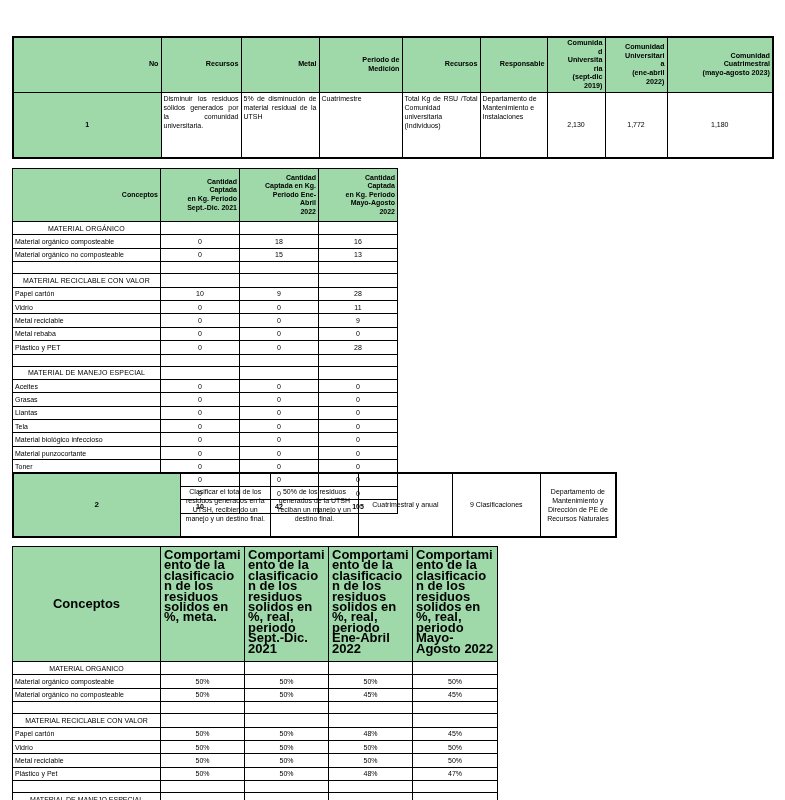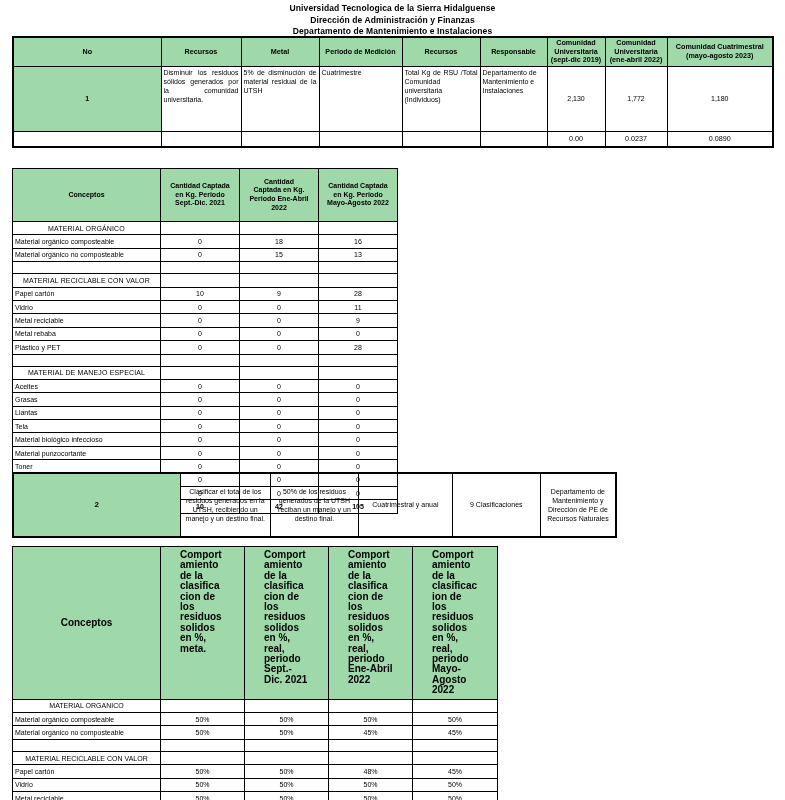--- a/index.html
+++ b/index.html
@@ -43,23 +43,24 @@
     padding: 1px 2px;
     vertical-align: middle;
     overflow: hidden;
     word-wrap: break-word;
     font-weight: normal;
   }
   .green { background: #9fd9a9; }
   .hdr {
     background: #9fd9a9;
     font-weight: bold;
-    text-align: center;
+    text-align: right;
     font-size: 7.2px;
     line-height: 8.6px;
+    padding-left: 18px;
   }
 
   
   #table-objetivo-1 {
     position: absolute;
     left: 12px;
     top: 36px;
     width: 760px;
     border: 2px solid #000;
   }
@@ -131,43 +132,38 @@
     left: 12px;
     top: 546px;
     width: 485px;
     border: 1px solid #000;
   }
   #table-comportamiento td { height: 10.4px; font-size: 7px; }
   #table-comportamiento .hdr {
     height: 108px;
     vertical-align: top;
     text-align: left;
-    padding: 3px 19px;
+    padding: 3px 3px;
     line-height: 10.4px;
-    font-size: 10px;
+    font-size: 13px;
   }
   #table-comportamiento .hdr.center {
     text-align: center;
     vertical-align: middle;
   }
   #table-comportamiento .concept { text-align: left; padding-left: 2px; }
   #table-comportamiento .val { text-align: center; }
   #table-comportamiento .section { text-align: center; }
   #table-comportamiento .spacer td { height: 9px; }
 </style>
 </head>
 <body>
 
 <div class="page">
 
-  <div class="doc-header">
-    <div>Universidad Tecnologica de la Sierra Hidalguense</div>
-    <div>Dirección de Administración y Finanzas</div>
-    <div>Departamento de Mantenimiento e Instalaciones</div>
-  </div>
 
   <table id="table-objetivo-1">
     <colgroup>
       <col style="width:148px">
         <col style="width:80px">
         <col style="width:78px">
       <col style="width:83px">
         <col style="width:78px">
         <col style="width:67px">
       <col style="width:58px">
@@ -203,31 +199,20 @@
         <td class="green idnum">1</td>
         <td class="just">Disminuir los residuos sólidos generados por la comunidad universitaria.</td>
         <td class="just">5% de disminución de material residual de la UTSH</td>
         <td>Cuatrimestre</td>
         <td class="just">Total Kg de RSU /Total Comunidad universitaria (Individuos)</td>
         <td>Departamento de Mantenimiento e Instalaciones</td>
         <td class="num-cell">2,130</td>
         <td class="num-cell">1,772</td>
         <td class="num-cell">1,180</td>
       </tr>
-      <tr class="t1-foot">
-        <td></td>
-        <td></td>
-        <td></td>
-        <td></td>
-        <td></td>
-        <td></td>
-        <td>0.00</td>
-        <td>0.0237</td>
-        <td>0.0890</td>
-      </tr>
     </tbody>
   </table>
 
   <table id="table-cantidades">
     <colgroup>
       <col style="width:148px">
         <col style="width:79px">
         <col style="width:79px">
         <col style="width:79px">
     </colgroup>

